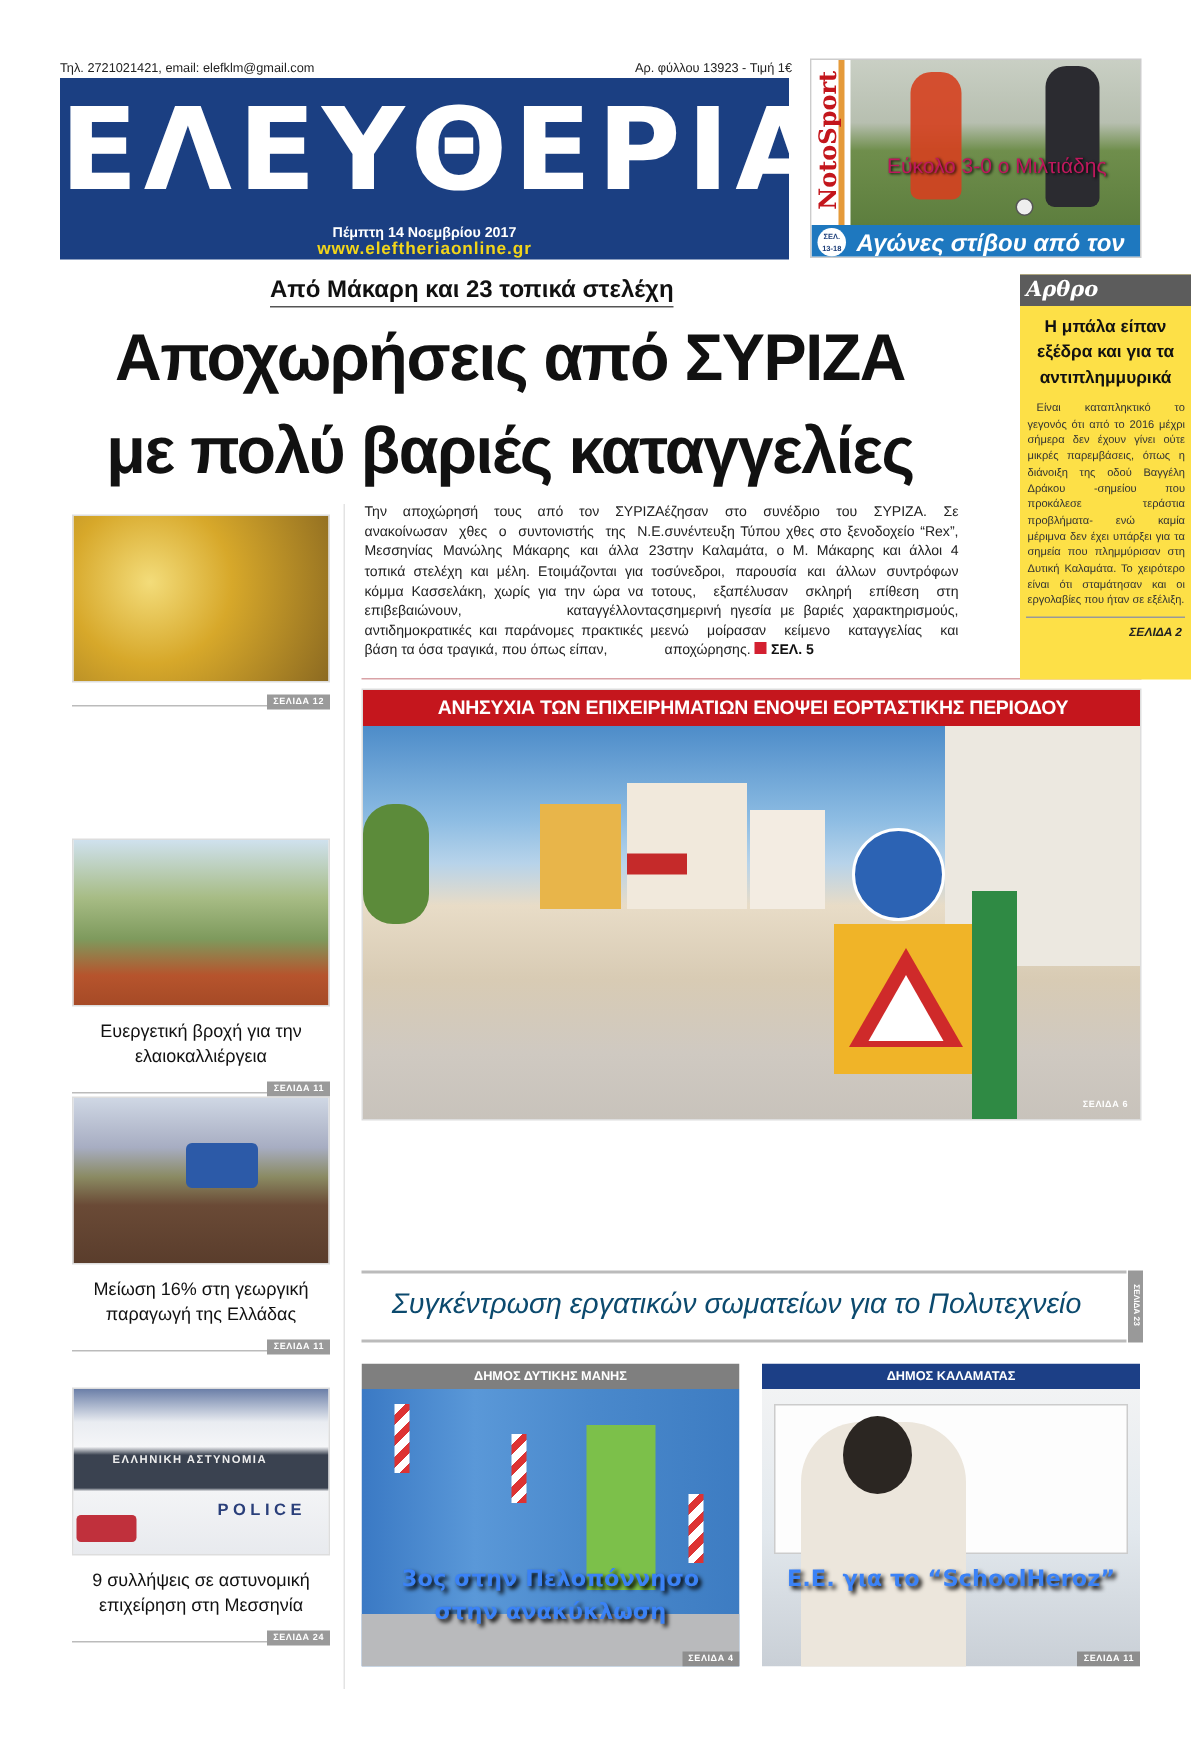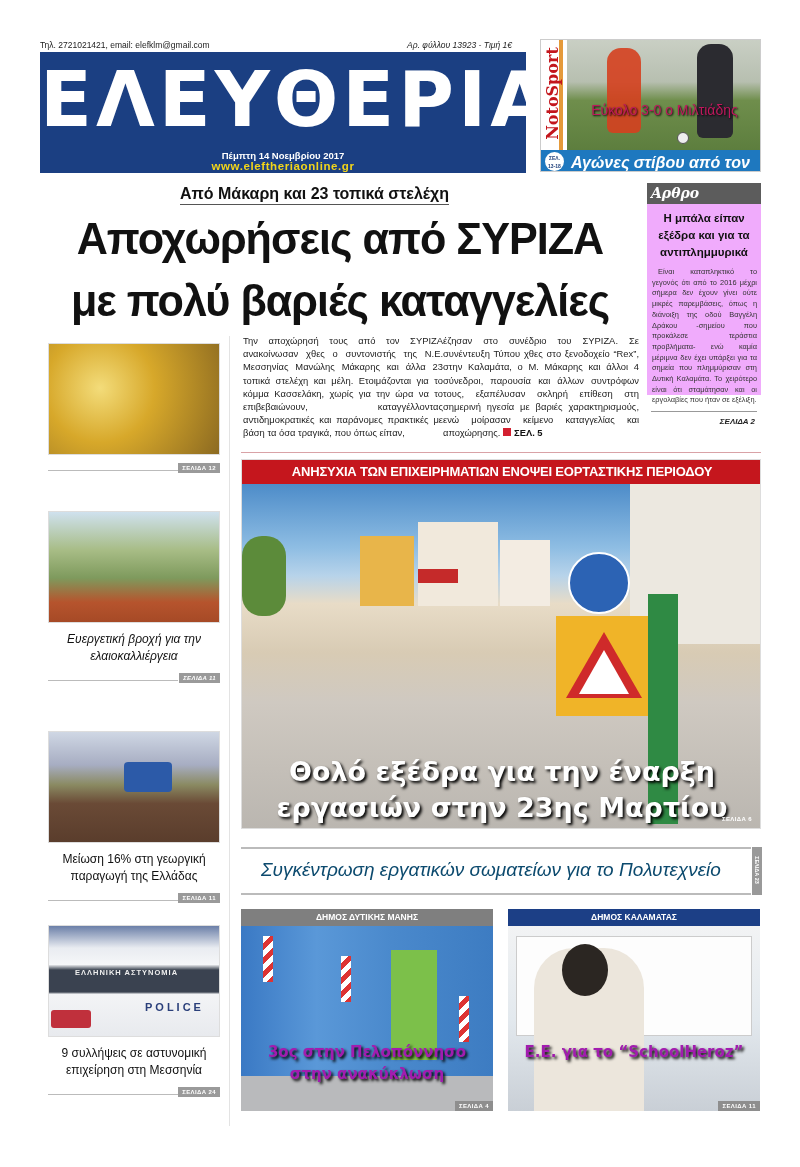--- a/index.html
+++ b/index.html
@@ -4,21 +4,21 @@
 <style>
   * { box-sizing: border-box; margin: 0; padding: 0; }
   html, body { width: 800px; height: 1167px; background: #ffffff; overflow: hidden; }
   body { font-family: "Liberation Sans", sans-serif; color: #111; position: relative; }
 
   .abs { position: absolute; }
 
   
   .topinfo { top: 40px; font-size: 8.5px; color: #222; }
   .topinfo.left { left: 40px; }
-  .topinfo.right { left: 404px; width: 108px; text-align: right; font-style: italic; }
+  .topinfo.right { left: 420px; width: 108px; text-align: right; }
 
   
   .masthead { left: 40px; top: 52px; width: 486px; height: 121px; background: #1b3f82; overflow: hidden; }
   .logo { position: absolute; left: 0; top: 4px; width: 486px; text-align: center; color: #fff;
           font-family: "DejaVu Sans", sans-serif; font-weight: bold; font-size: 76px; letter-spacing: 4px; line-height: 88px; }
   .mast-date { position: absolute; left: 0; top: 98px; width: 486px; text-align: center; color: #fff; font-size: 9.5px; font-weight: bold; }
   .mast-url { position: absolute; left: 0; top: 108px; width: 486px; text-align: center; color: #f2d51a; font-size: 11.5px; font-weight: bold; letter-spacing: 0.6px; }
 
   
   .noto { left: 540px; top: 39px; width: 221px; height: 133px; border: 1px solid #ccc; background: #fff; overflow: hidden; }
@@ -34,21 +34,21 @@
   .noto-badge { position: absolute; left: 4px; top: 2px; width: 19px; height: 19px; border-radius: 50%; background: #fff; color: #1e3f7a; font-size: 5px; font-weight: bold; text-align: center; line-height: 8px; padding-top: 2px; }
   .noto-bar-text { position: absolute; left: 30px; top: 4px; color: #fff; font-size: 16px; font-style: italic; font-weight: bold; }
 
   
   .kicker { left: 180px; top: 185px; font-size: 16px; font-weight: bold; color: #111; border-bottom: 1px solid #555; padding-bottom: 1px; }
   .headline { left: 40px; width: 600px; text-align: center; font-family: "Liberation Sans", sans-serif; font-weight: bold; font-size: 44px; color: #111; letter-spacing: -1px; transform: scaleX(0.98); }
   .hl1 { top: 214px; }
   .hl2 { top: 276px; }
 
   
-  .arthro { left: 647px; top: 183px; width: 114px; height: 212px; background: #f0abfc; }
+  .arthro { left: 680px; top: 183px; width: 114px; height: 270px; background: #fde047; }
   .arthro-head { position: absolute; left: 0; top: 0; width: 114px; height: 21px; background: #5c5c5c; color: #fff; font-family: "DejaVu Serif", serif; font-style: italic; font-weight: bold; font-size: 14px; padding-left: 4px; line-height: 21px; }
   .arthro-title { position: absolute; left: 2px; top: 27px; width: 110px; text-align: center; font-size: 11.5px; font-weight: bold; line-height: 17px; color: #111; }
   .arthro-body { position: absolute; left: 5px; top: 84px; width: 105px; font-size: 7.4px; line-height: 10.7px; color: #333; text-align: justify; text-indent: 6px; }
   .arthro-rule { position: absolute; left: 4px; top: 228px; width: 106px; height: 1px; background: #999; }
   .arthro-page { position: absolute; right: 6px; top: 234px; font-size: 8px; font-weight: bold; font-style: italic; color: #222; }
 
   
   .lead { top: 334px; width: 200px; font-size: 9.4px; line-height: 13.2px; color: #222; text-align: justify; }
   .lead.c1 { left: 243px; }
   .lead.c2 { left: 443px; width: 196px; }
@@ -68,21 +68,21 @@
   .img-church { background: radial-gradient(circle at 30% 40%, #f3dc7a 0%, #d7a82a 40%, #8c6a21 100%); }
   .img-olive { background: linear-gradient(180deg, #cfe1ee 0%, #a7bc85 35%, #7e9a5d 60%, #b6542d 82%, #a64a26 100%); }
   .img-tractor { background: linear-gradient(180deg, #cfd7e4 0%, #a7adc2 30%, #8a8a62 48%, #6a4a36 65%, #5a3d2c 100%); position: relative; }
   .img-tractor .tr { position: absolute; left: 75px; top: 30px; width: 48px; height: 30px; background: #2c5aa8; border-radius: 4px; }
   .img-police { background: linear-gradient(180deg, #6b7fa8 0%, #e9ecf1 20%, #f5f6f8 35%, #3a4250 40%, #3a4250 60%, #f3f4f6 62%, #e8eaee 100%); position: relative; }
   .img-police .plc { position: absolute; left: 60px; top: 75px; font-size: 11px; font-weight: bold; color: #2a3f7a; letter-spacing: 3px; margin-left: 36px; }
   .img-police .ea { position: absolute; left: 26px; top: 42px; font-size: 7.5px; font-weight: bold; color: #eee; letter-spacing: 1px; }
   .img-police .tl { position: absolute; left: 2px; top: 84px; width: 40px; height: 18px; background: #c0303c; border-radius: 3px; }
 
   
-  .feature { left: 241px; top: 459px; width: 520px; height: 370px; border: 1px solid #ddd; overflow: hidden; }
+  .feature { left: 241px; top: 459px; width: 520px; height: 288px; border: 1px solid #ddd; overflow: hidden; }
   .feature-band { position: absolute; left: 0; top: 0; width: 520px; height: 24px; background: #c5161d; color: #fff; font-size: 13px; font-weight: bold; text-align: center; line-height: 24px; letter-spacing: -.2px; }
   .feature-photo { position: absolute; left: 0; top: 24px; width: 520px; height: 352px;
      background: linear-gradient(180deg, #4d8cc9 0%, #8ebde3 18%, #b7d3ea 26%, #e8dcc7 34%, #d8cbb4 48%, #cfc9c1 62%, #b9b5af 100%); }
   .bld1 { position: absolute; left: 118px; top: 52px; width: 54px; height: 70px; background: #e8b54a; }
   .bld2 { position: absolute; left: 176px; top: 38px; width: 80px; height: 84px; background: #f1e9dc; }
   .bld2r { position: absolute; left: 176px; top: 85px; width: 40px; height: 14px; background: #c52a2a; }
   .bld3 { position: absolute; left: 258px; top: 56px; width: 50px; height: 66px; background: #f3ece2; }
   .bldR { position: absolute; left: 388px; top: 0px; width: 132px; height: 160px; background: #ece8e0; }
   .tree { position: absolute; left: 0; top: 52px; width: 44px; height: 80px; background: #5c8b3a; border-radius: 20px; }
   .sign-round { position: absolute; left: 326px; top: 68px; width: 62px; height: 62px; border-radius: 50%; background: #2c63b4; border: 2px solid #fff; }
@@ -109,21 +109,21 @@
   .b2 .box-head { background: #1c3f86; }
   .box-photo { position: absolute; left: 0; top: 17px; width: 252px; height: 185px; }
   .b1 .box-photo { background: linear-gradient(90deg, #3a79c4 0%, #5a98d8 30%, #4a89cc 60%, #3d7cc2 100%); }
   .b1 .bin-stripe { position: absolute; width: 10px; height: 46px; background: repeating-linear-gradient(135deg, #fff 0 5px, #d33 5px 10px); }
   .b1 .poster { position: absolute; left: 150px; top: 24px; width: 46px; height: 110px; background: #7cc04a; }
   .b1 .floor { position: absolute; left: 0; top: 150px; width: 252px; height: 35px; background: #b9babc; }
   .b2 .box-photo { background: linear-gradient(180deg, #f2f3f4 0%, #e3e9ee 50%, #c9cfd6 100%); }
   .b2 .screen { position: absolute; left: 8px; top: 10px; width: 236px; height: 100px; background: #fdfdfd; border: 1px solid #ccc; }
   .b2 .person { position: absolute; left: 26px; top: 22px; width: 110px; height: 165px; background: #ece6dc; border-radius: 40px 40px 0 0; }
   .b2 .head { position: absolute; left: 54px; top: 18px; width: 46px; height: 52px; background: #2b2622; border-radius: 50%; }
-  .box-title { position: absolute; left: 0; top: 132px; width: 252px; text-align: center; color: #a21caf; font-family: "DejaVu Sans", sans-serif; font-weight: bold; font-size: 15px; line-height: 22px; text-shadow: 2px 2px 3px #000; }
+  .box-title { position: absolute; left: 0; top: 132px; width: 252px; text-align: center; color: #3b82f6; font-family: "DejaVu Sans", sans-serif; font-weight: bold; font-size: 15px; line-height: 22px; text-shadow: 2px 2px 3px #000; }
   .box .pg-tag { right: 0; bottom: 0; }
 </style>
 </head>
 <body>
 
 <div class="abs topinfo left">Τηλ. 2721021421, email: elefklm@gmail.com</div>
 <div class="abs topinfo right">Αρ. φύλλου 13923 - Τιμή 1€</div>
 
 <div class="abs masthead">
   <div class="logo">ΕΛΕΥΘΕΡΙΑ</div>
@@ -169,21 +169,21 @@
 <div class="abs vline"></div>
 
 <div class="abs side-story" style="top:343px;">
   <div class="side-img img-church"></div>
   <div class="side-foot">
       <div class="rule"></div>
       <div class="pg">ΣΕΛΙΔΑ 12</div>
     </div>
 </div>
 
-<div class="abs side-story" style="top:511px;font-style:italic;">
+<div class="abs side-story" style="top:559px;">
   <div class="side-img img-olive"></div>
   <div class="side-caption">Ευεργετική βροχή για την ελαιοκαλλιέργεια</div>
   <div class="side-foot">
       <div class="rule"></div>
       <div class="pg">ΣΕΛΙΔΑ 11</div>
     </div>
 </div>
 
 <div class="abs side-story" style="top:731px;">
   <div class="side-img img-tractor">

